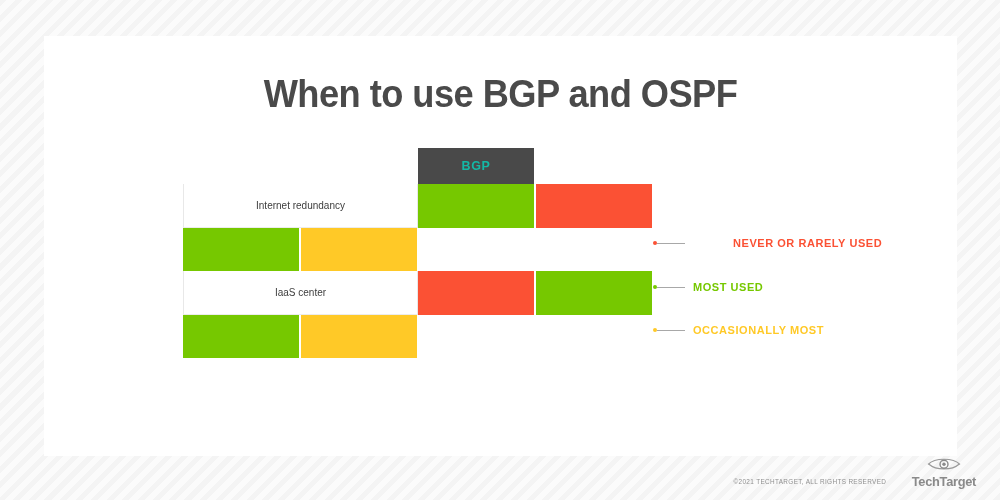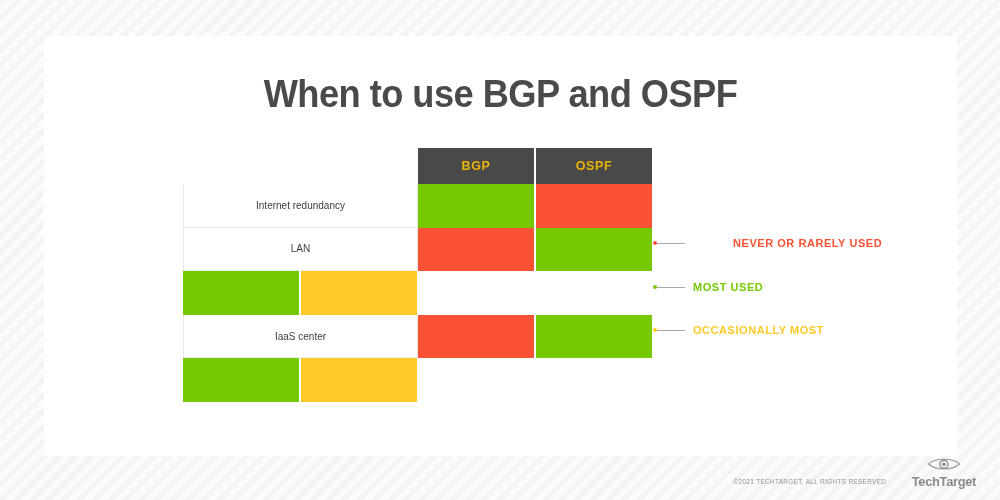--- a/index.html
+++ b/index.html
@@ -56,21 +56,21 @@
     position: relative;
     height: 36px;
     margin-left: 235px;
     display: flex;
     gap: 2px;
   }
   .head-cell {
     width: 116px;
     height: 36px;
     background: #494949;
-    color: #eab308;
+    color: #14b8a6;
     font-size: 12.5px;
     font-weight: bold;
     letter-spacing: 0.6px;
     display: flex;
     align-items: center;
     justify-content: center;
   }
 
   .matrix-row {
     display: flex;
@@ -170,38 +170,30 @@
 </head>
 <body>
 
 <div class="canvas">
 
   <div class="page-title">When to use BGP and OSPF</div>
 
   <div class="matrix">
     <div class="matrix-head">
       <div class="head-cell">BGP</div>
-      <div class="head-cell">OSPF</div>
     </div>
 
     <div class="matrix-row">
       <div class="row-label">Internet redundancy</div>
       <div class="row-cells">
         <div class="cell" style="background-color: rgb(118, 200, 0);"></div>
         <div class="cell" style="background-color: rgb(251, 81, 52);"></div>
       </div>
     </div>
 
-    <div class="matrix-row">
-      <div class="row-label">LAN</div>
-      <div class="row-cells">
-        <div class="cell" style="background-color: rgb(251, 81, 52);"></div>
-        <div class="cell" style="background-color: rgb(118, 200, 0);"></div>
-      </div>
-    </div>
 
     <div class="matrix-row">
       <div class="row-cells">
         <div class="cell" style="background-color: rgb(118, 200, 0);"></div>
         <div class="cell" style="background-color: rgb(255, 201, 39);"></div>
       </div>
     </div>
 
     <div class="matrix-row">
       <div class="row-label">IaaS center</div>

